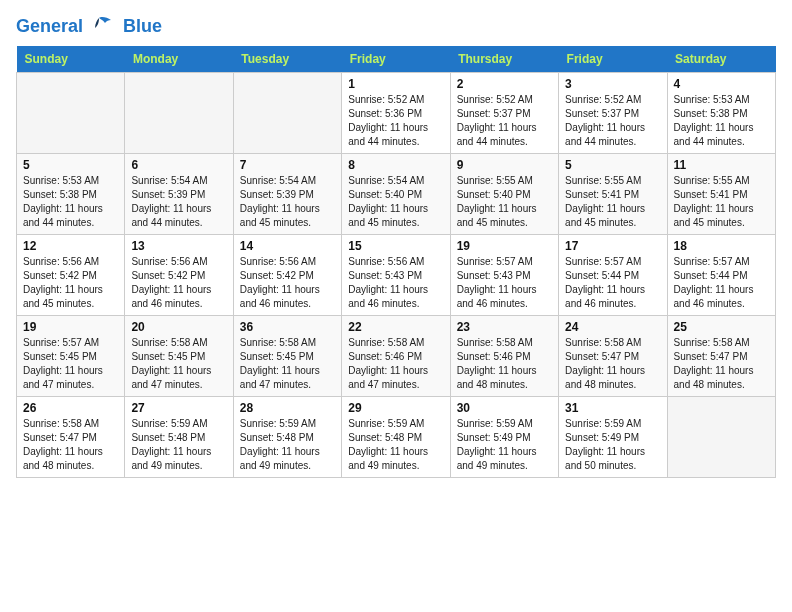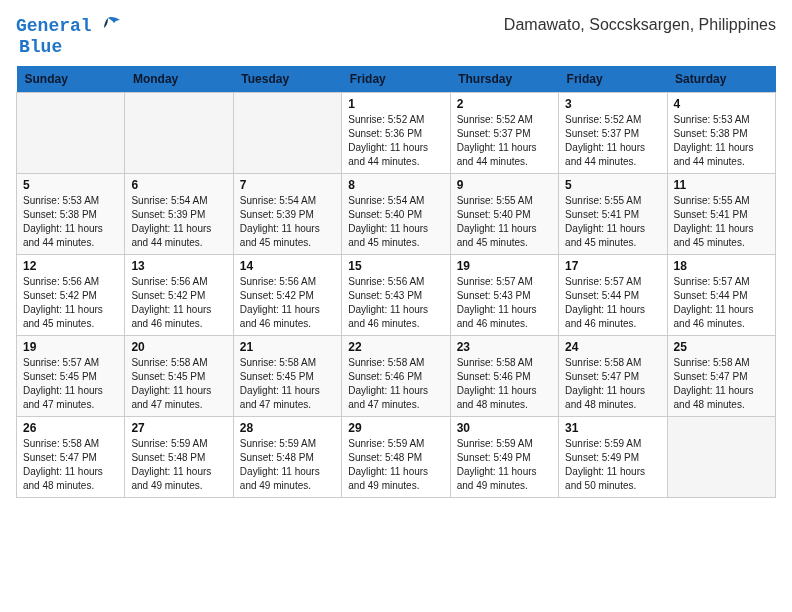--- a/index.html
+++ b/index.html
@@ -42,21 +42,21 @@
       font-size: 16px;
       color: #333;
     }
     table {
       width: 100%;
       border-collapse: collapse;
       font-size: 11px;
     }
     thead tr th {
       background-color: #2176c7;
-      color: #0f172a;
+      color: #bef264;
       text-align: left;
       padding: 6px 8px;
       font-size: 12px;
       font-weight: bold;
     }
     tbody tr td {
       border: 1px solid #ccc;
       vertical-align: top;
       padding: 4px 6px;
       width: 14.28%;
@@ -82,33 +82,32 @@
     }
     tbody tr td.empty-cell {
       background: #f5f5f5;
     }
   </style>
 </head>
 <body>
 
 <div class="header-section">
   <div class="logo-area">
-    <div style="display:flex;flex-direction:column;align-items:flex-start;font-family:Liberation Mono, monospace;">
+    <div style="display:flex;flex-direction:row;align-items:center;">
       <div style="display:flex;align-items:center;gap:2px;">
         <span class="logo-text"><span>General</span></span>
         <svg width="28" height="22" viewBox="0 0 28 22">
           <path d="M14 2 C16 0, 22 1, 26 4 C24 4, 21 5, 20 7 C18 4, 15 3, 14 2Z" fill="#2176c7"></path>
           <path d="M14 2 C12 4, 10 8, 10 12 C12 10, 14 8, 14 2Z" fill="#1a3a5c"></path>
         </svg>
       </div>
-      <span class="logo-text" style="color:#2176c7;margin-left:3px;">Blue</span>
+      <span class="logo-text" style="color:#2176c7;margin-left:10px;">Blue</span>
     </div>
   </div>
   <div class="title-area">
-    <div class="calendar-subtitle">Damawato, Soccsksargen, Philippines</div>
   </div>
 </div>
 
 <table>
   <thead>
     <tr>
     <th>Sunday</th>
         <th>Monday</th>
         <th>Tuesday</th>
         <th>Friday</th>
@@ -202,21 +201,21 @@
       <tr>
         <td>
           <div class="day-number">19</div>
           <div class="day-info">Sunrise: 5:57 AM<br>Sunset: 5:45 PM<br>Daylight: 11 hours and 47 minutes.</div>
         </td>
         <td>
           <div class="day-number">20</div>
           <div class="day-info">Sunrise: 5:58 AM<br>Sunset: 5:45 PM<br>Daylight: 11 hours and 47 minutes.</div>
         </td>
         <td>
-          <div class="day-number">21</div>
+          <div class="day-number">36</div>
           <div class="day-info">Sunrise: 5:58 AM<br>Sunset: 5:45 PM<br>Daylight: 11 hours and 47 minutes.</div>
         </td>
         <td>
           <div class="day-number">22</div>
           <div class="day-info">Sunrise: 5:58 AM<br>Sunset: 5:46 PM<br>Daylight: 11 hours and 47 minutes.</div>
         </td>
         <td>
           <div class="day-number">23</div>
           <div class="day-info">Sunrise: 5:58 AM<br>Sunset: 5:46 PM<br>Daylight: 11 hours and 48 minutes.</div>
         </td>

